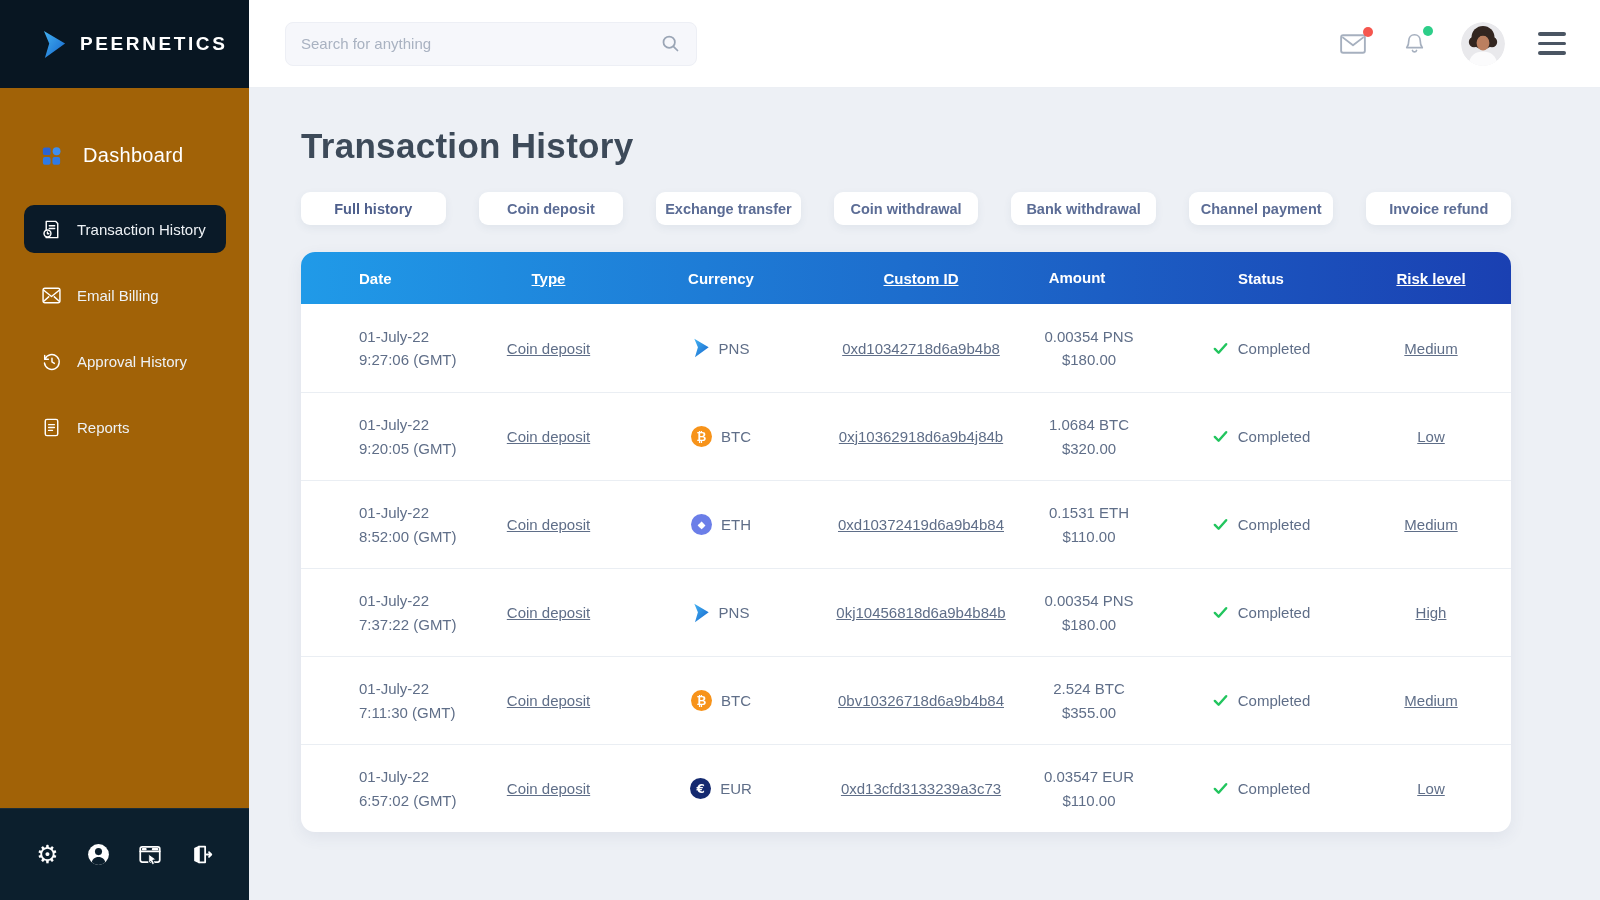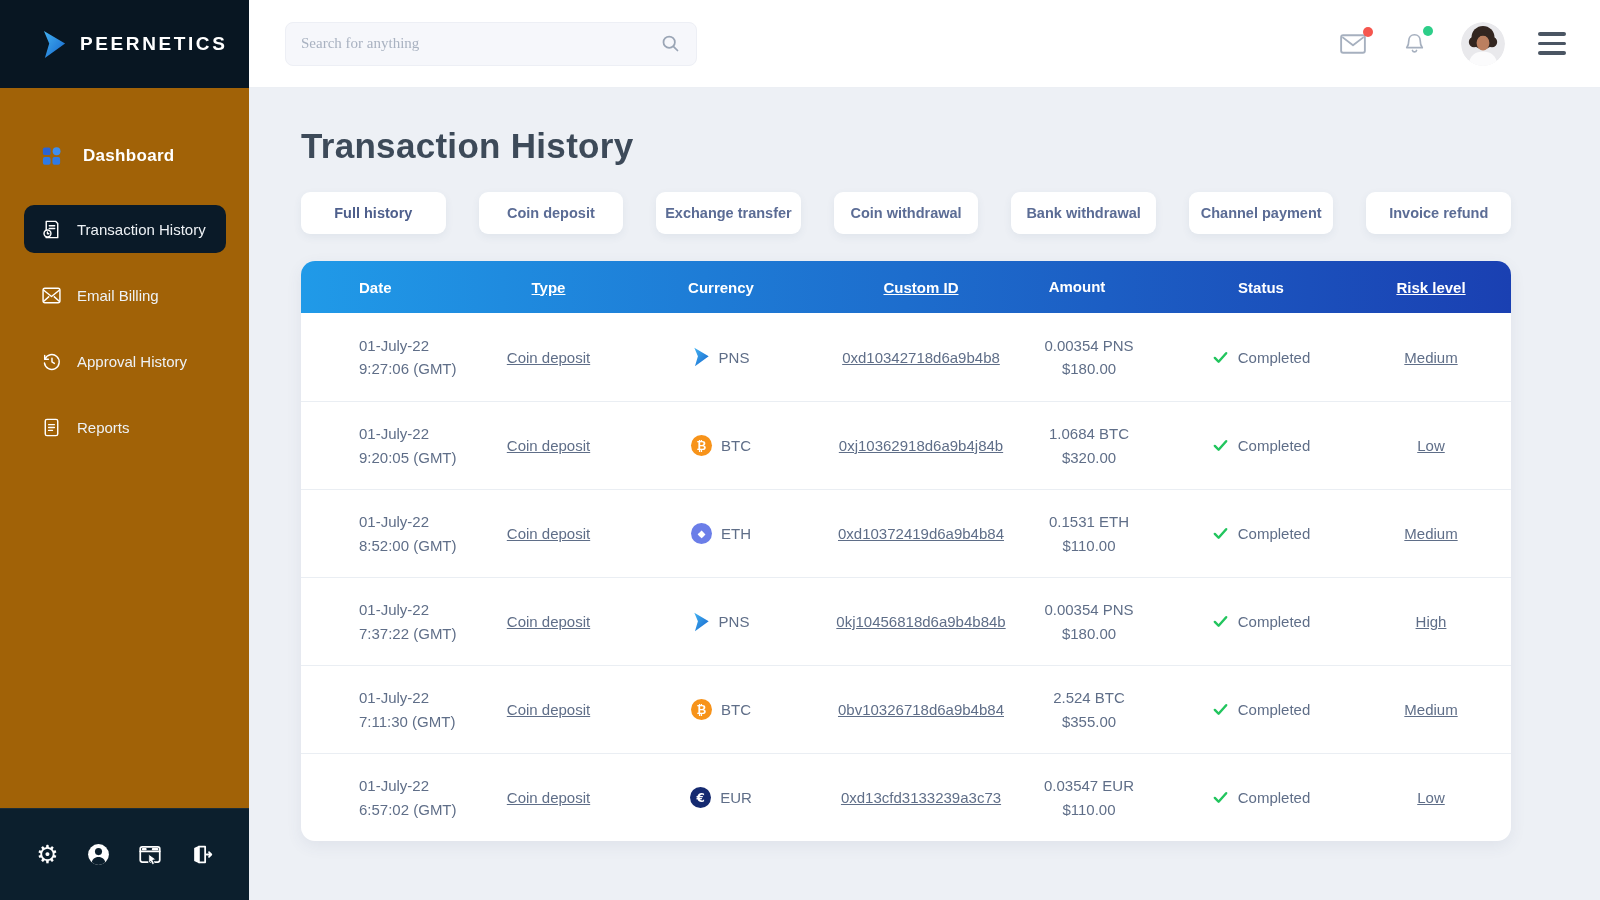--- a/index.html
+++ b/index.html
@@ -15,57 +15,57 @@
   
   .sidebar { position:absolute; left:0; top:0; width:249px; height:900px;
     background:#a16207; display:flex; flex-direction:column; z-index:5; }
   .logo { height:88px; background:#081622; display:flex; align-items:center;
     padding-left:42px; gap:13px; flex:none; cursor:pointer; }
   .logo-text { color:#ffffff; font-weight:700; font-size:19px; letter-spacing:2.6px; }
 
   .nav { flex:1; padding-top:56px; }
   .dash-row { display:flex; align-items:center; gap:20px; padding-left:40px;
     margin-bottom:38px; cursor:pointer; }
-  .dash-row .label { color:#fff; font-size:17px; font-weight:700; letter-spacing:.3px; }
+  .dash-row .label { color:#fff; font-size:20px; font-weight:400; letter-spacing:.3px; }
 
   .nav-item { height:48px; margin:0 23px 18px 24px; border-radius:10px;
     display:flex; align-items:center; padding-left:16px; gap:14px;
     color:#eef2f6; font-size:15px; font-weight:500; cursor:pointer; }
   .nav-item.active { background:#0a1a28; }
   .nav-icon { width:23px; height:23px; flex:none; display:flex; align-items:center; justify-content:center; }
 
   .sidebar-footer { height:92px; flex:none; background:#0c1f2d;
     border-top:1px solid rgba(255,255,255,0.06);
     display:flex; align-items:center; justify-content:space-between; padding:0 34px; }
   .foot-icon { width:27px; height:27px; display:flex; align-items:center; justify-content:center; cursor:pointer; }
   .gear-glyph { font-family:"DejaVu Sans", sans-serif; color:#fff; font-size:25px; line-height:1; }
 
   
   .topbar { position:absolute; left:249px; top:0; width:1351px; height:88px;
     background:#ffffff; display:flex; align-items:center; border-bottom:1px solid #eceff4; }
   .search { margin-left:36px; width:412px; height:44px; background:#f6f7fb;
     border:1px solid #edeff5; border-radius:8px; display:flex; align-items:center; padding:0 15px; }
   .search input { flex:1; border:none; outline:none; background:transparent;
-    font-family:Liberation Serif, serif; font-size:15px; color:#6d28d9; }
+    font-family:Liberation Sans, sans-serif; font-size:15px; color:#6d28d9; }
   .search input::placeholder { color:#a9b2c1; }
   .search-icon { flex:none; cursor:pointer; display:flex; }
 
   .topbar-right { margin-left:auto; display:flex; align-items:center; gap:33px; margin-right:34px; }
   .icon-btn { position:relative; cursor:pointer; display:flex; }
   .dot { position:absolute; top:-4px; right:-5px; width:10px; height:10px; border-radius:50%; }
   .avatar { width:44px; height:44px; border-radius:50%; overflow:hidden; cursor:pointer; flex:none; }
   .burger { display:flex; flex-direction:column; gap:6px; cursor:pointer; }
   .burger span { width:28px; height:3.5px; background:#4a5563; border-radius:2px; }
 
   
   .main { position:absolute; left:249px; top:88px; width:1351px; height:812px; padding-left:52px; }
   .page-title { margin-top:38px; font-size:35px; font-weight:700; color:#3d4a59; letter-spacing:.3px; }
 
   .filters { margin-top:26px; width:1210px; display:flex; gap:33px; }
-  .filter-btn { flex:1; height:42px; background:#fff; border:none; border-radius:9px;
+  .filter-btn { flex:1; height:33px; background:#fff; border:none; border-radius:9px;
     box-shadow:0 3px 8px rgba(60,80,120,0.07); font-family:inherit;
     font-size:14.5px; font-weight:700; color:#5b6c95; cursor:pointer; }
   .filter-btn.active { color:#4e5f8c; }
 
   .card { margin-top:27px; width:1210px; background:#fff; border-radius:14px;
     box-shadow:0 5px 16px rgba(60,80,120,0.08); overflow:hidden; }
   .thead, .trow { display:grid; grid-template-columns:175px 145px 200px 200px 150px 180px 1fr; align-items:center; }
   .thead { height:52px; background:linear-gradient(90deg,#209ae8,#1a40b2);
     color:#fff; font-size:15px; font-weight:700; }
   .trow { height:88px; font-size:15px; color:#5f6e88; border-top:1px solid #eaeef3; cursor:pointer; }

